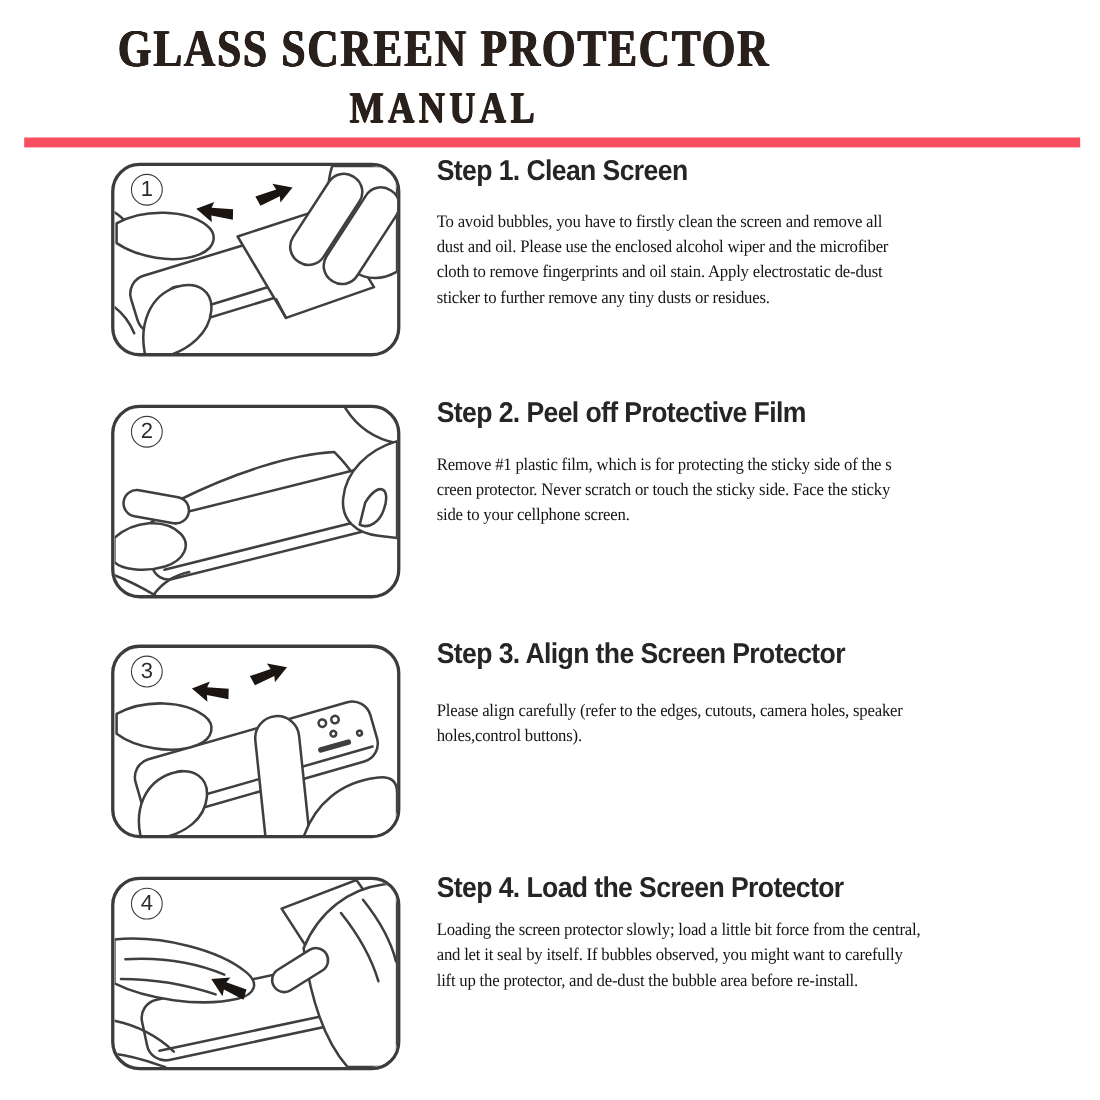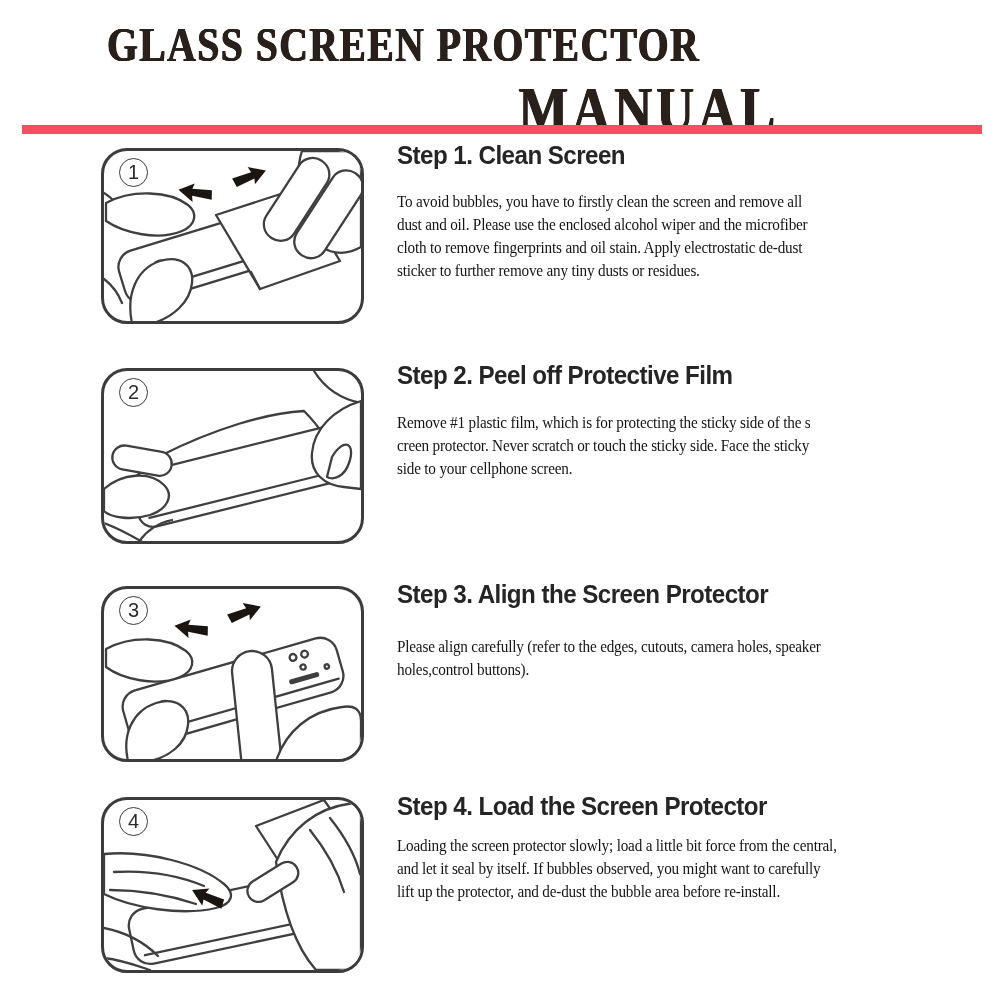--- a/index.html
+++ b/index.html
@@ -7,21 +7,21 @@
   body { position:relative; font-family:"Liberation Sans", sans-serif; overflow:hidden; }
 
   
   .manual-title, .manual-subtitle {
     position:absolute; left:0; width:808px; text-align:center;
     font-family:"Liberation Serif", serif; font-weight:700; color:#2a201b;
     line-height:1;
     text-shadow:0.7px 0 0 #2a201b, -0.7px 0 0 #2a201b, 0 0.4px 0 #2a201b;
   }
   .manual-title   { top:21px; font-size:48px; letter-spacing:2px; }
-  .manual-subtitle{ top:78px; font-size:64px; letter-spacing:5px;text-align:right; }
+  .manual-subtitle{ top:78px; font-size:40px; letter-spacing:5px; }
   .manual-title > span, .manual-subtitle > span { display:inline-block; transform:scaleX(0.82); }
 
   .accent-bar { position:absolute; top:125px; left:22px; width:960px; height:9px; background:#f74f5f; }
 
   
   .illus {
     position:absolute; left:101px; width:263px; height:176px;
     border:3px solid #3c3c3c; border-radius:26px; background:#fff; overflow:hidden;
   }
   .illus svg { position:absolute; left:0; top:0; width:257px; height:170px; }

